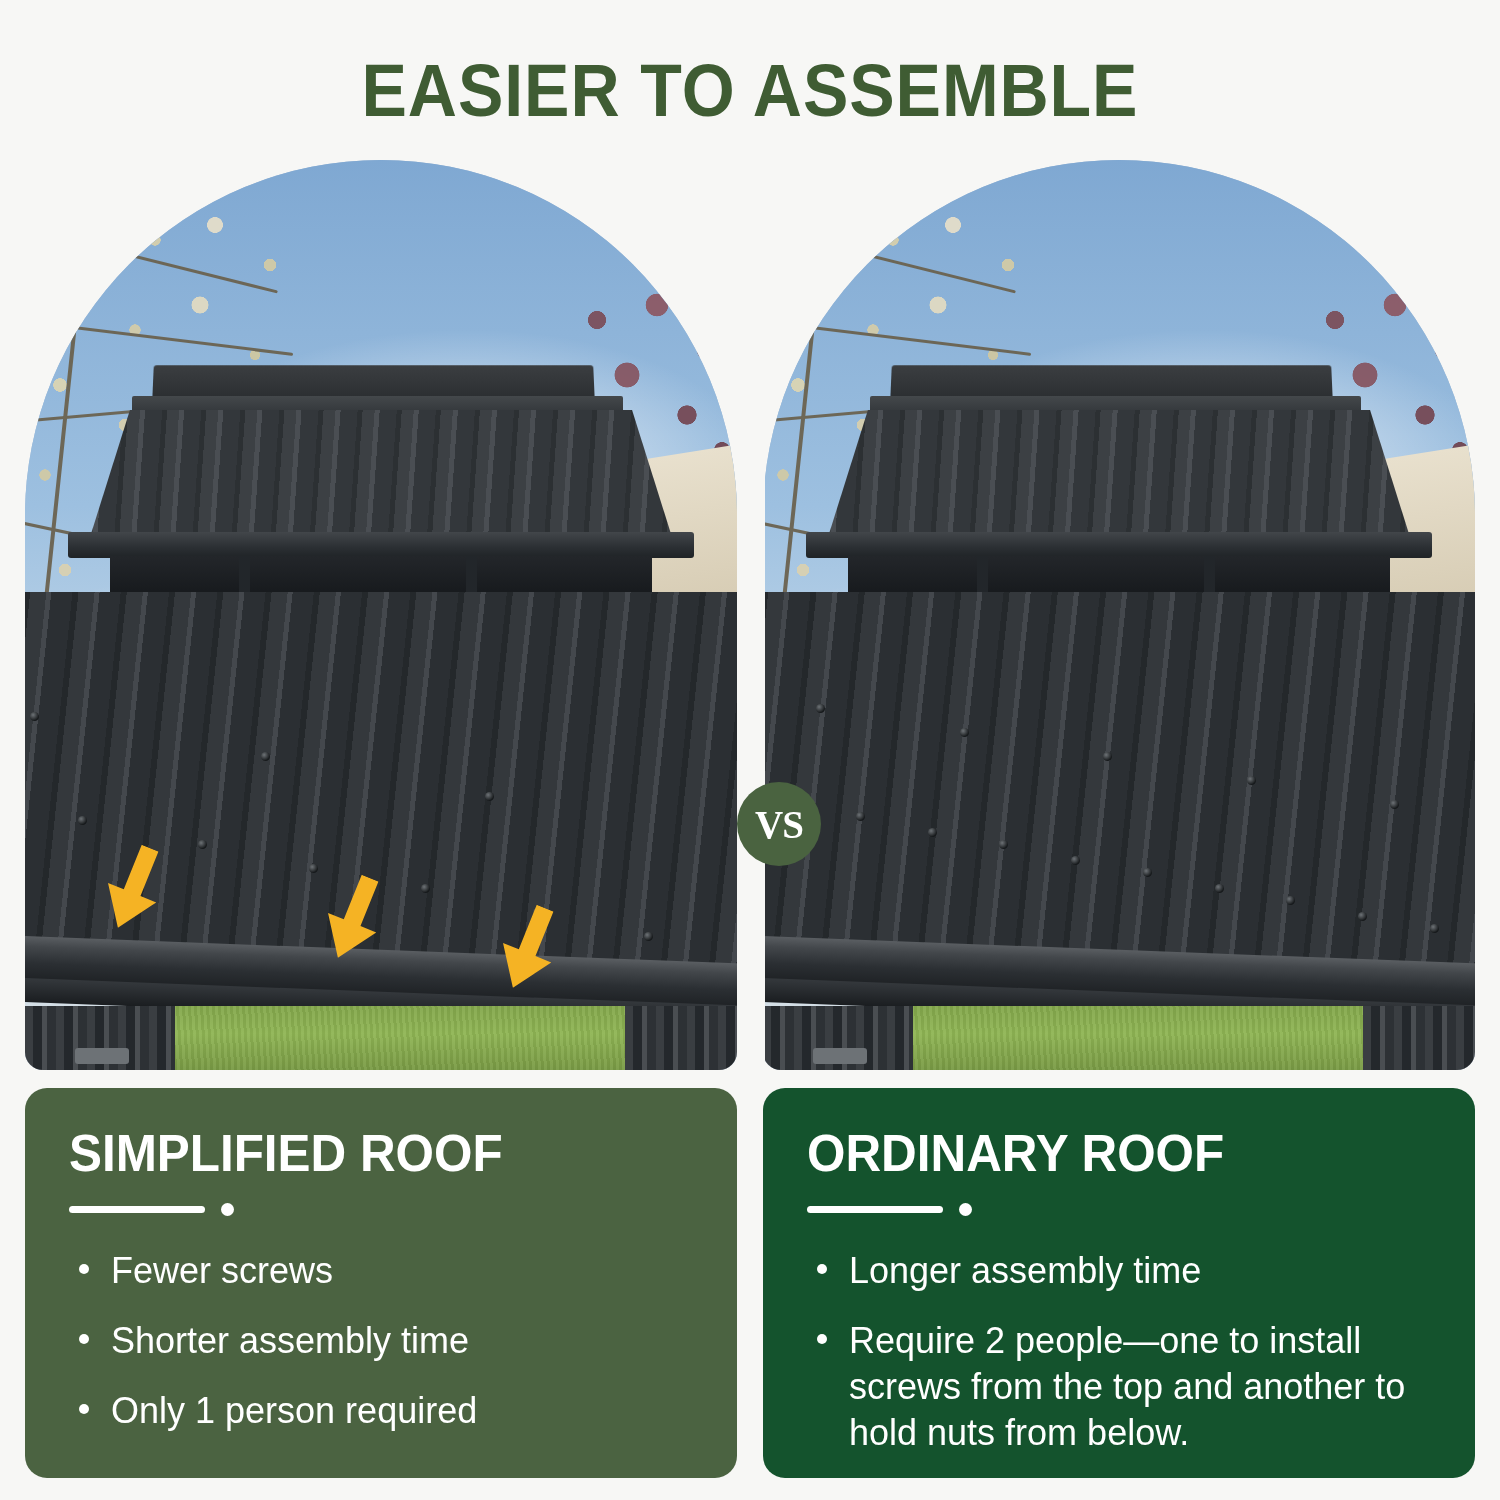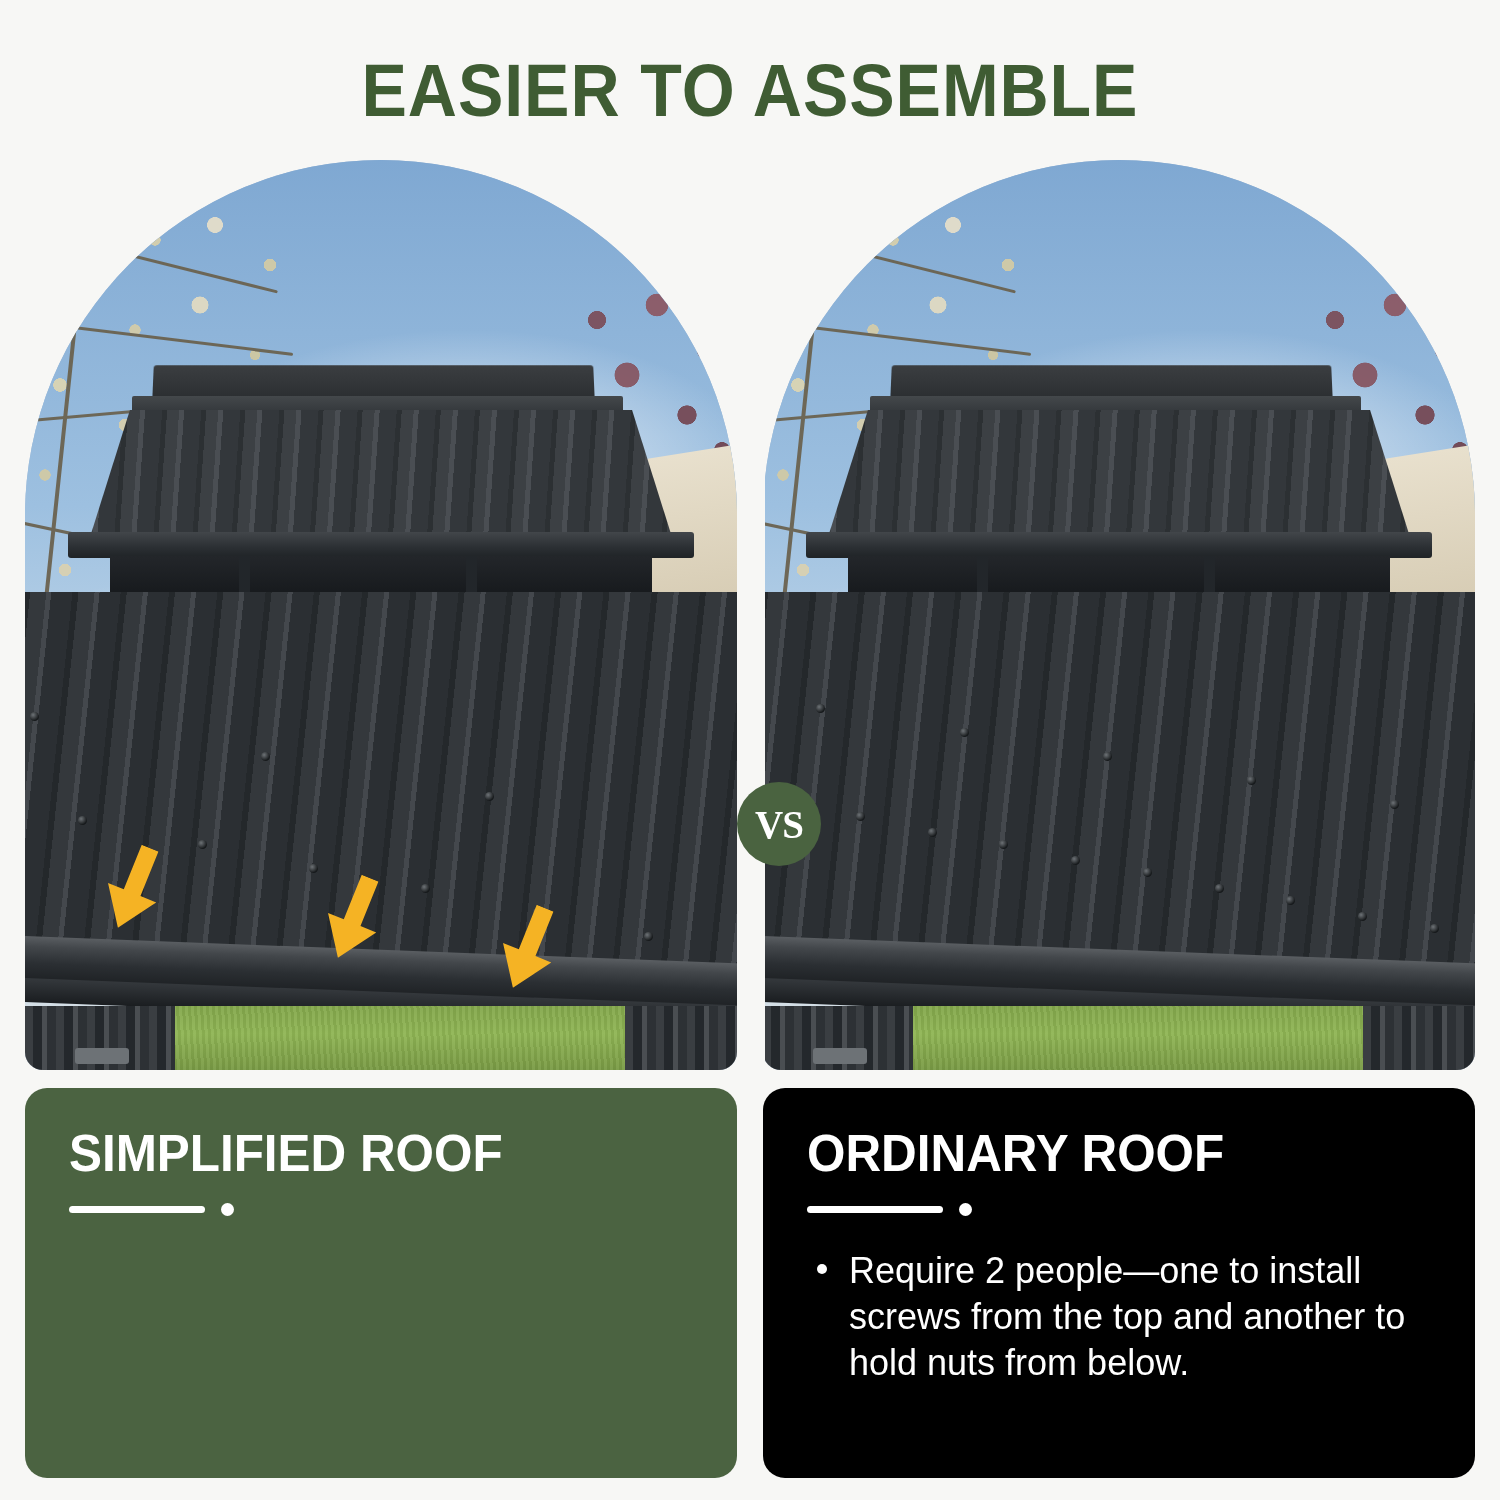--- a/index.html
+++ b/index.html
@@ -191,21 +191,21 @@
   .arrow { position:absolute; width:58px; height:86px; }
   .arrow svg { width:100%; height:100%; display:block; }
 
   
   .panel {
     position:absolute; top:1088px; width:712px; height:390px;
     border-radius:22px;
     padding:38px 44px 30px 44px;
   }
   .panel.green { left:25px;  background:#4b6341; }
-  .panel.dark  { left:763px; background:#000000;border-radius:22px; }
+  .panel.dark  { left:763px; background:#14532d;border-radius:22px; }
 
   .panel h2 {
     font-size:52px; font-weight:bold; color:#ffffff;
     letter-spacing:0px; line-height:1.05;
     font-family:"Liberation Sans", sans-serif;
     transform:scaleX(0.95); transform-origin:left center;
   }
   .rule { margin-top:22px; display:flex; align-items:center; }
   .rule .bar { width:136px; height:7px; background:#ffffff; border-radius:4px; }
   .rule .dot { width:13px; height:13px; border-radius:50%; background:#ffffff; margin-left:16px; }
@@ -339,26 +339,32 @@
     <div class="vs-gap"></div>
     <div class="vs-badge">VS</div>
   </div>
 
   <div class="panel green">
     <h2>SIMPLIFIED ROOF</h2>
     <div class="rule">
       <span class="bar"></span>
       <span class="dot"></span>
     </div>
+    <ul class="bullets">
+      <li>Fewer screws</li>
+      <li>Shorter assembly time</li>
+      <li>Only 1 person required</li>
+    </ul>
   </div>
 
   <div class="panel dark">
     <h2>ORDINARY ROOF</h2>
     <div class="rule">
       <span class="bar"></span>
       <span class="dot"></span>
     </div>
     <ul class="bullets">
+      <li>Longer assembly time</li>
       <li>Require 2 people—one to install screws from the top and another to hold nuts from below.</li>
     </ul>
   </div>
 
 </div>
 
 </body></html>

